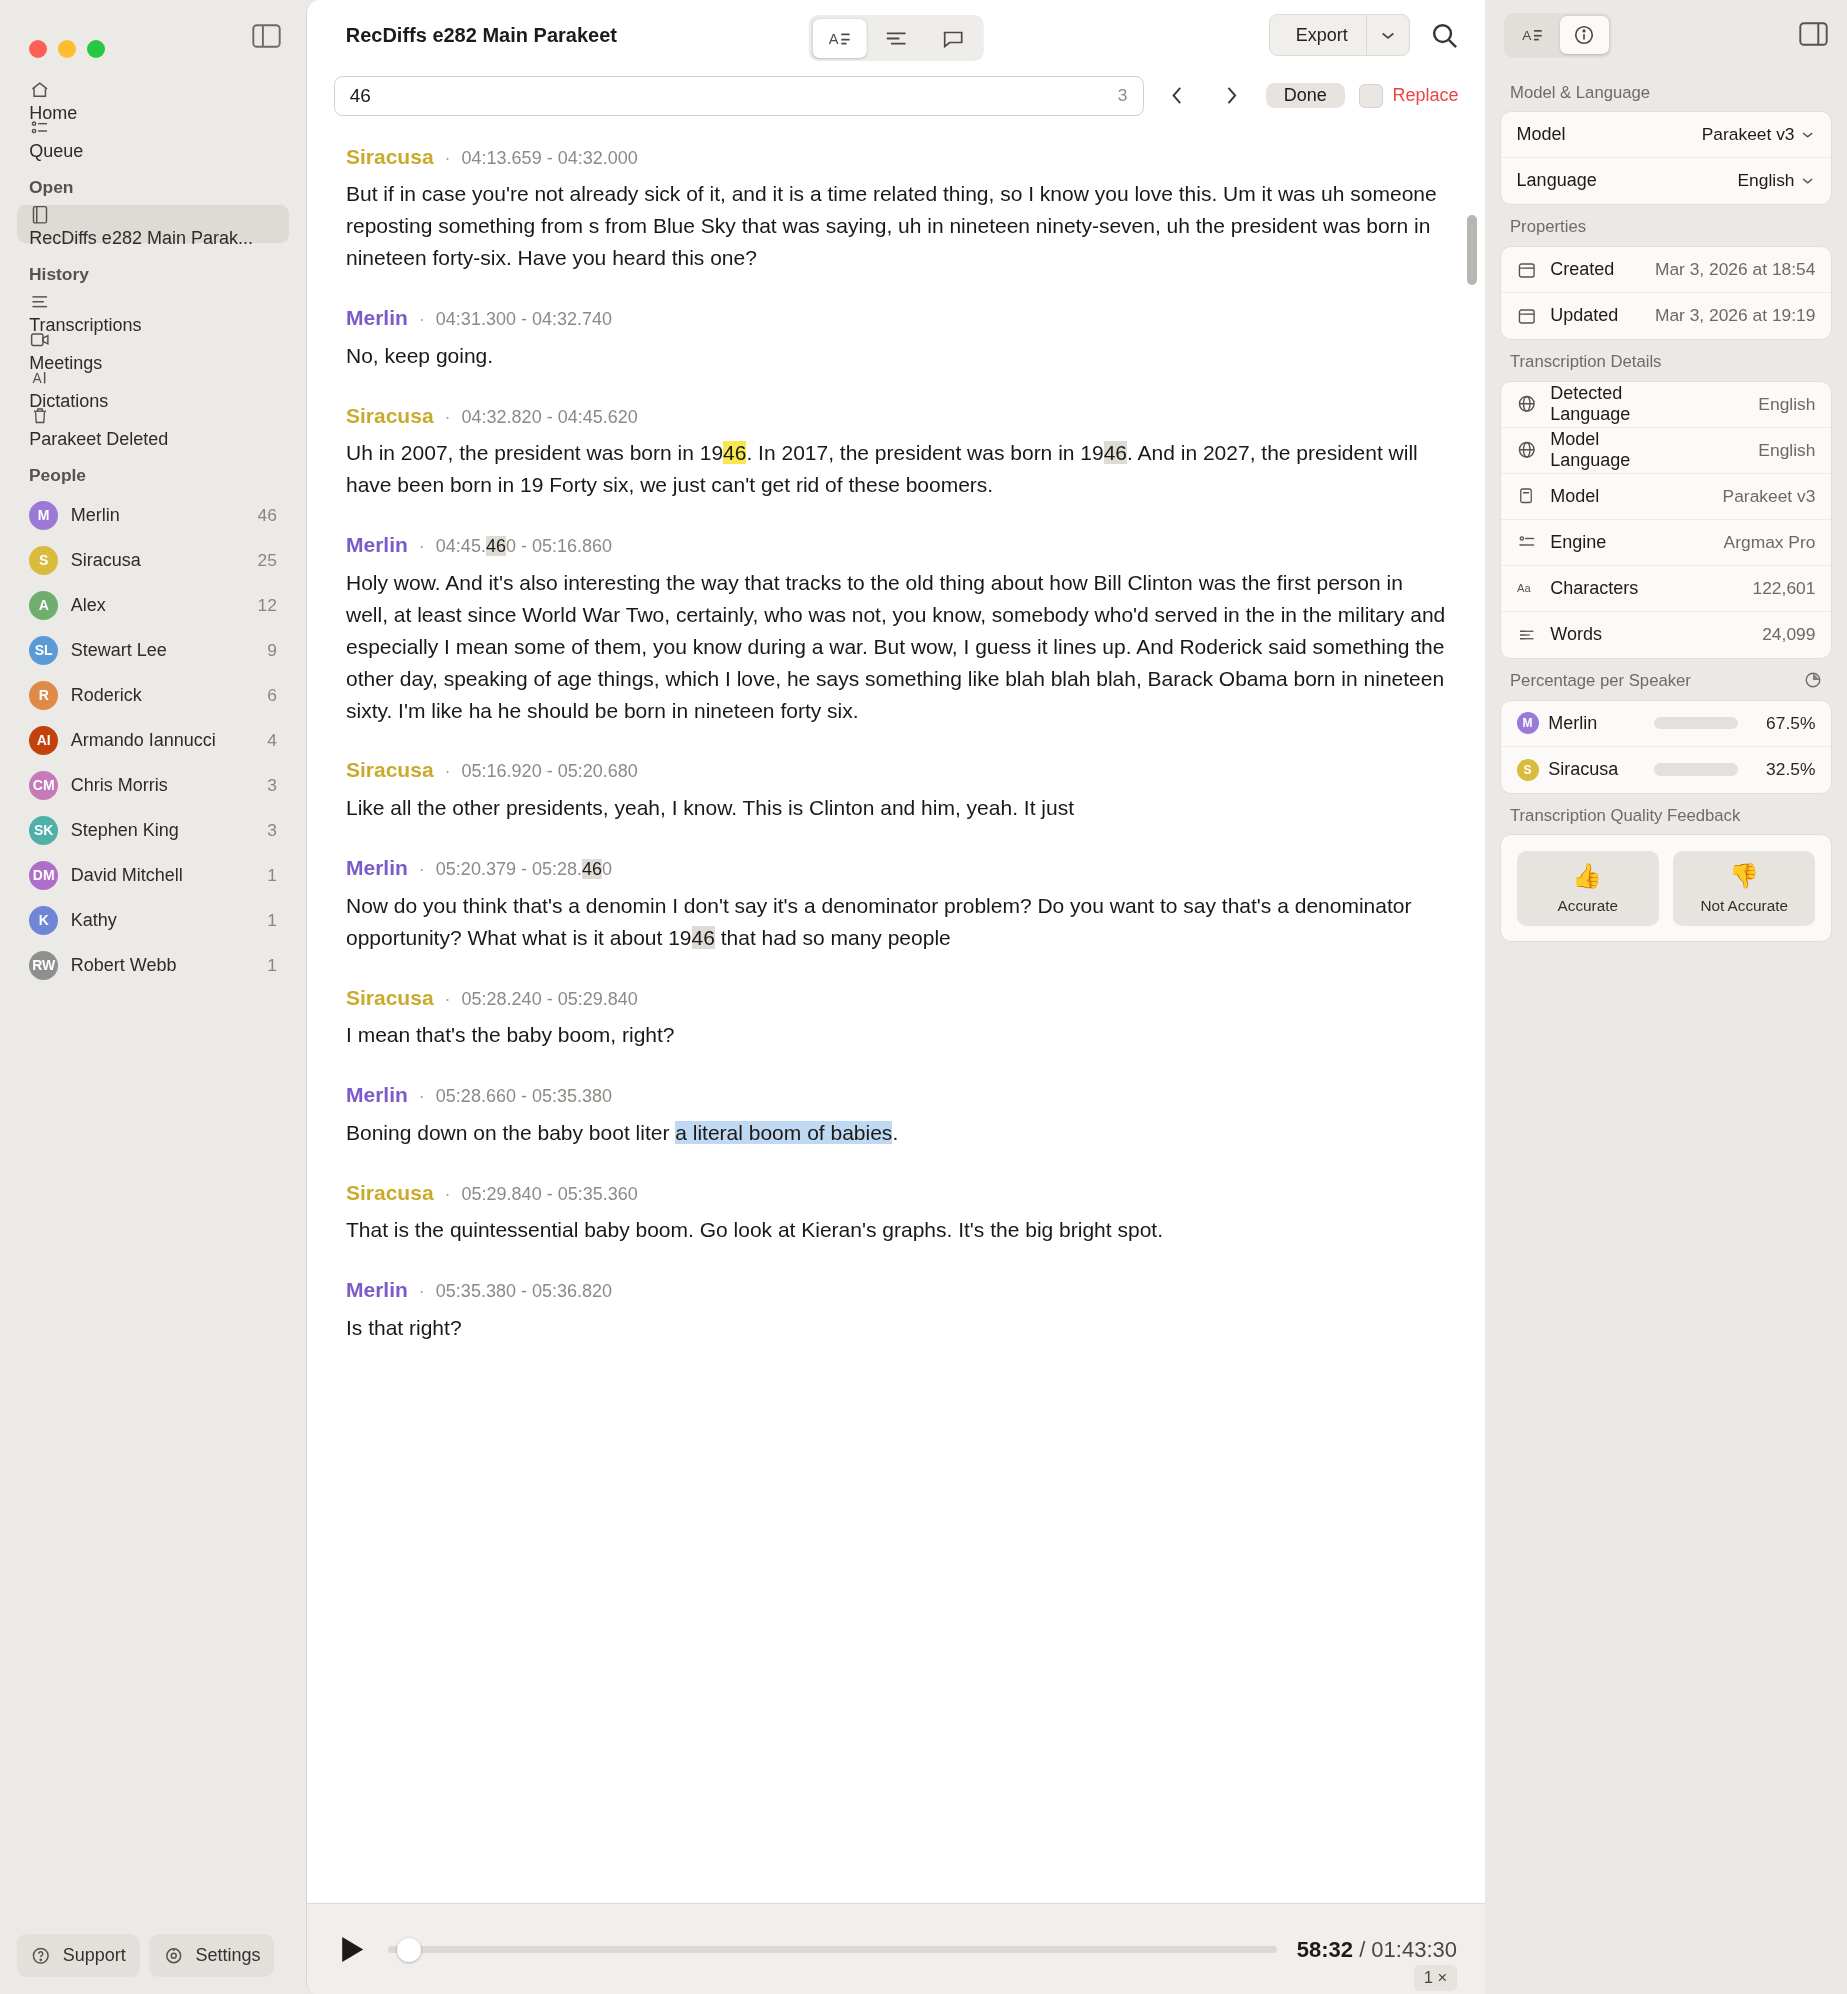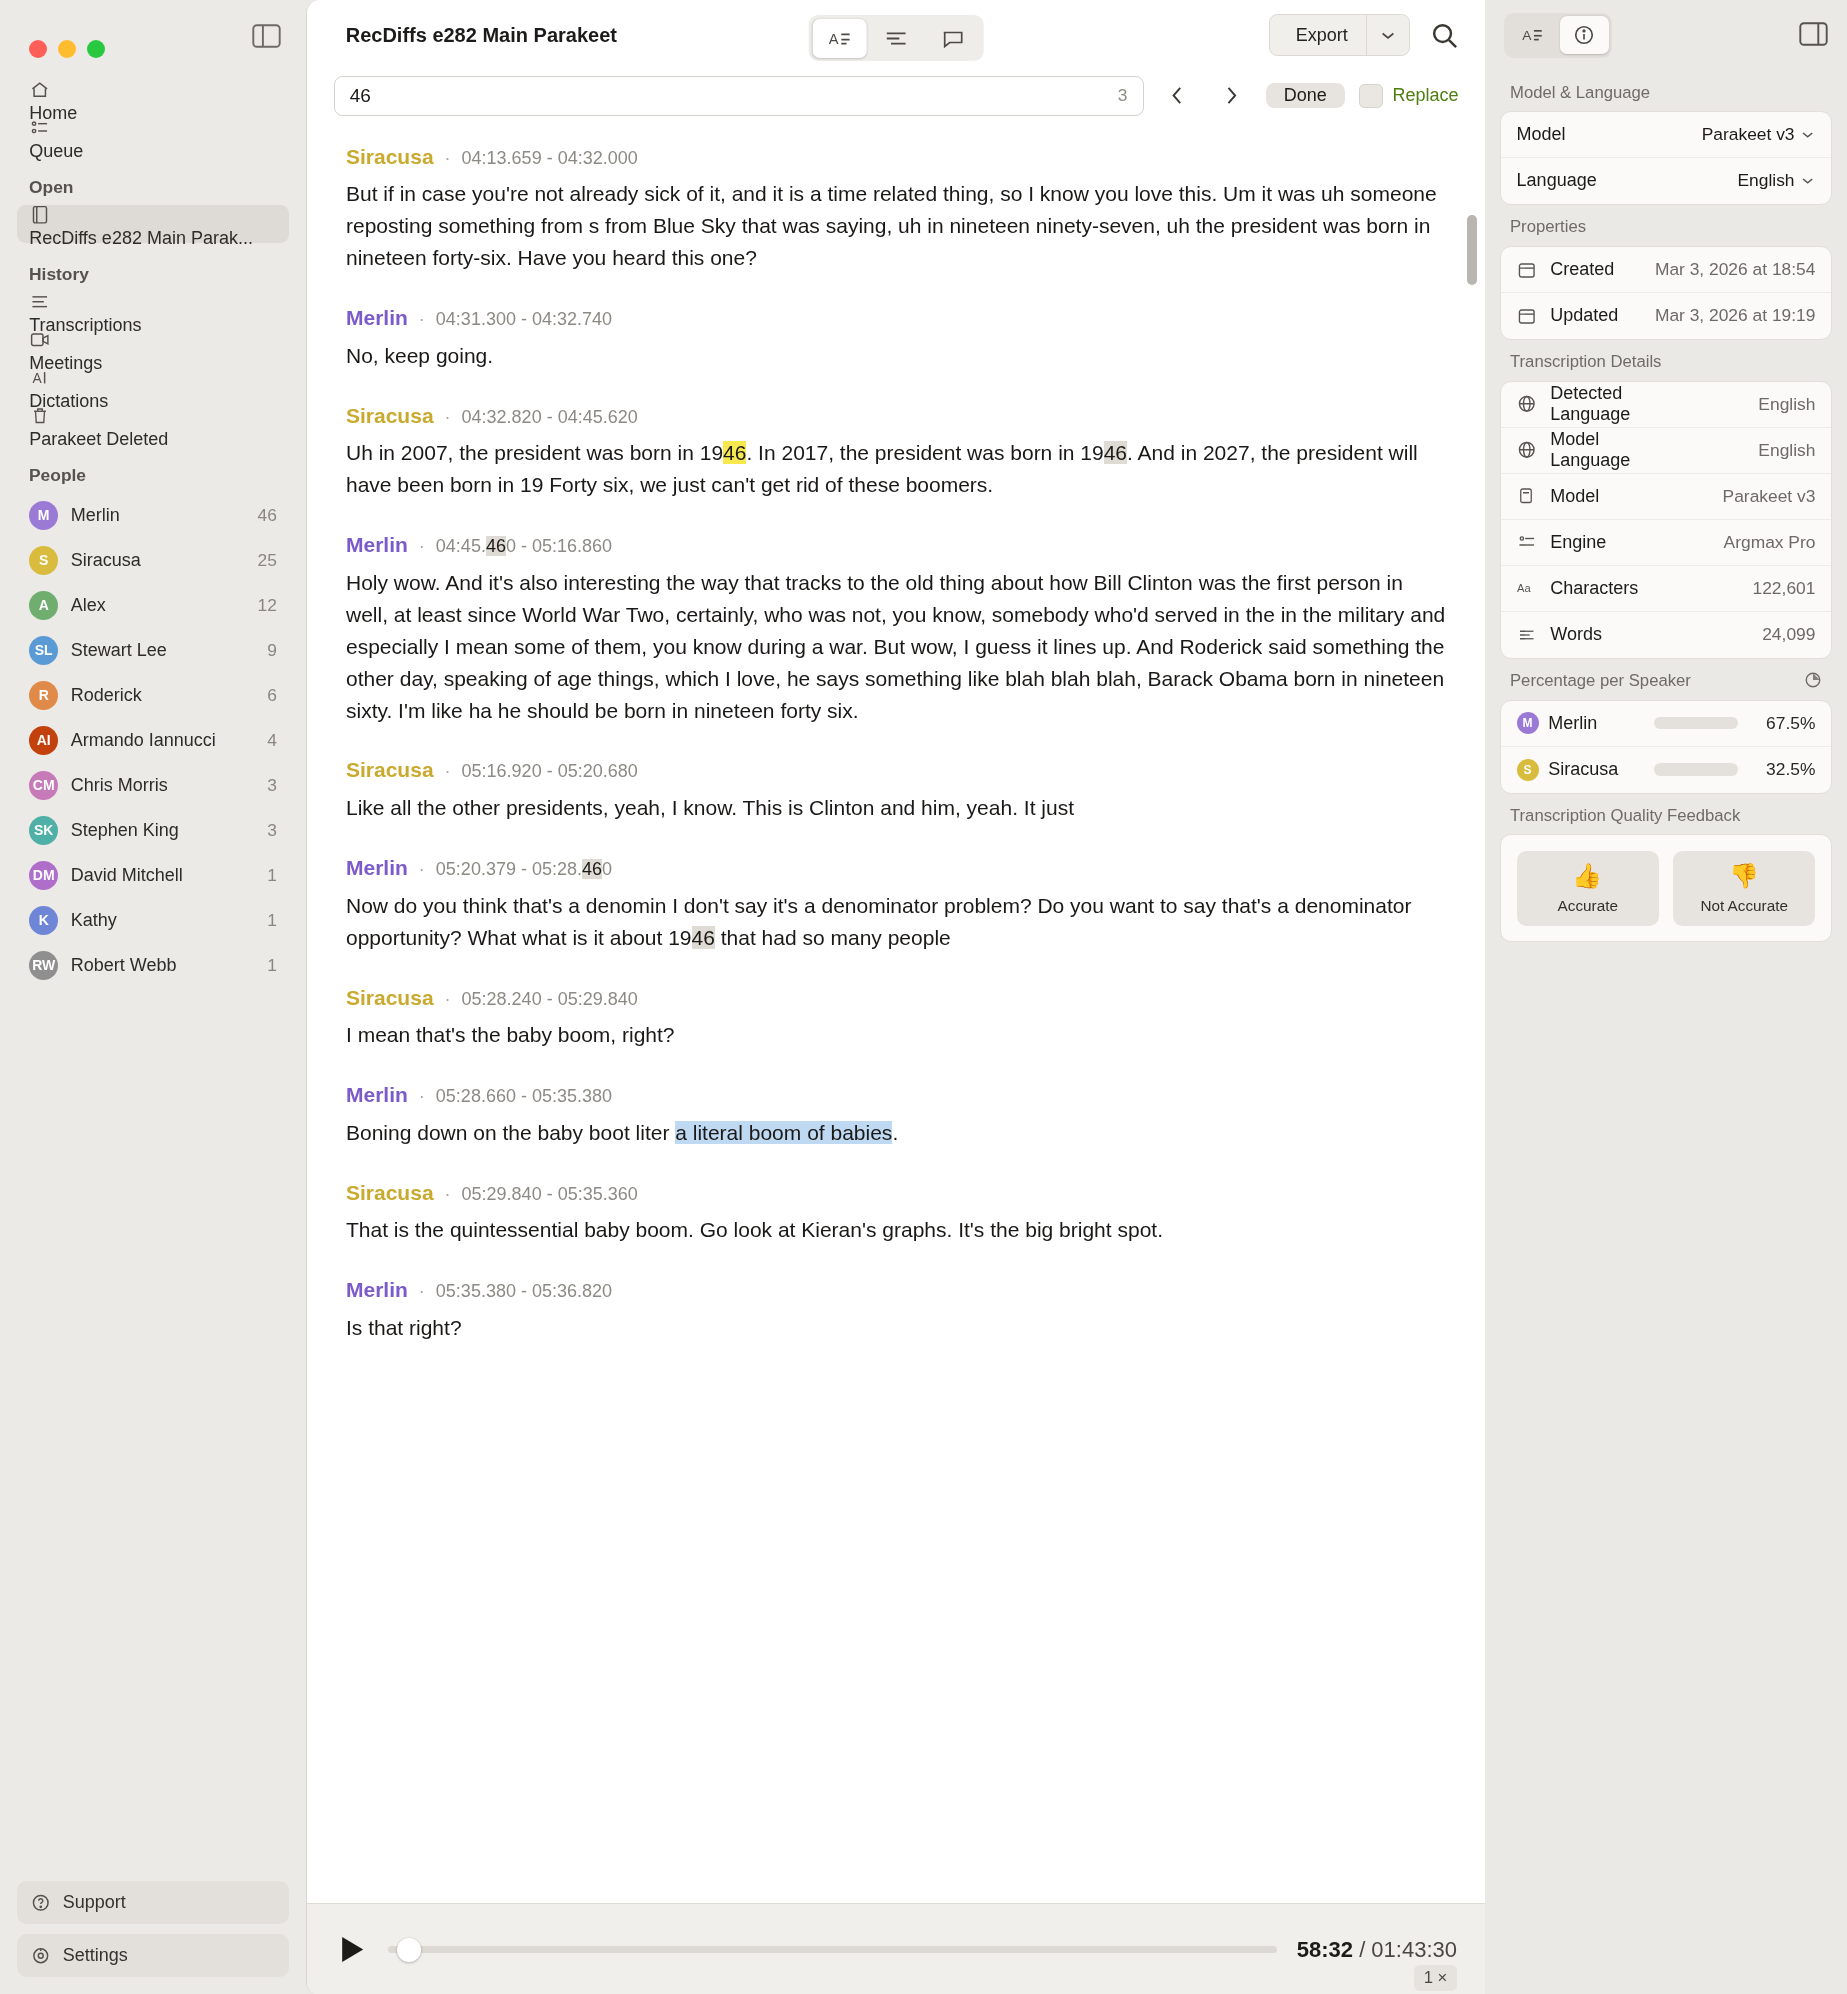--- a/index.html
+++ b/index.html
@@ -73,21 +73,21 @@
     width: 29px; height: 29px; border-radius: 50%;
     color: #fff; font-size: 14px; font-weight: bold;
     display: flex; align-items: center; justify-content: center;
     flex: 0 0 29px;
   }
   .people-name { flex: 1; }
   .people-count { color: #8a8782; font-size: 17.4px; }
   .sidebar-bottom {
     margin-top: auto;
     padding: 0 16.7px 18px 16.7px;
-    display: flex; flex-direction: column; gap: 9.7px;
+    display: flex; gap: 9.7px;
   }
   .bottom-btn {
     display: flex; align-items: center; gap: 11px;
     height: 43px; padding: 0 14px;
     border-radius: 9.7px;
     background: #e3e0dc;
     font-size: 18px; color: #34312e;
   }
 
   
@@ -180,21 +180,21 @@
     border-radius: 8.4px;
     background: #e7e4e0;
     display: flex; align-items: center;
     font-size: 18px; color: #1d1b18;
   }
   .replace-wrap { display: flex; align-items: center; gap: 9.7px; }
   .checkbox {
     width: 24px; height: 24px; border-radius: 5.6px;
     background: #eae7e3; border: 0.7px solid #d6d3ce;
   }
-  .replace-label { font-size: 18px; color: #4d7c0f; }
+  .replace-label { font-size: 18px; color: #ef4444; }
 
   
   .transcript {
     flex: 1;
     overflow: hidden;
     padding: 4.2px 0 0 0;
     position: relative;
     background: #ffffff;
   }
   .transcript-inner { padding: 9.7px 39px 28px 39px; }

